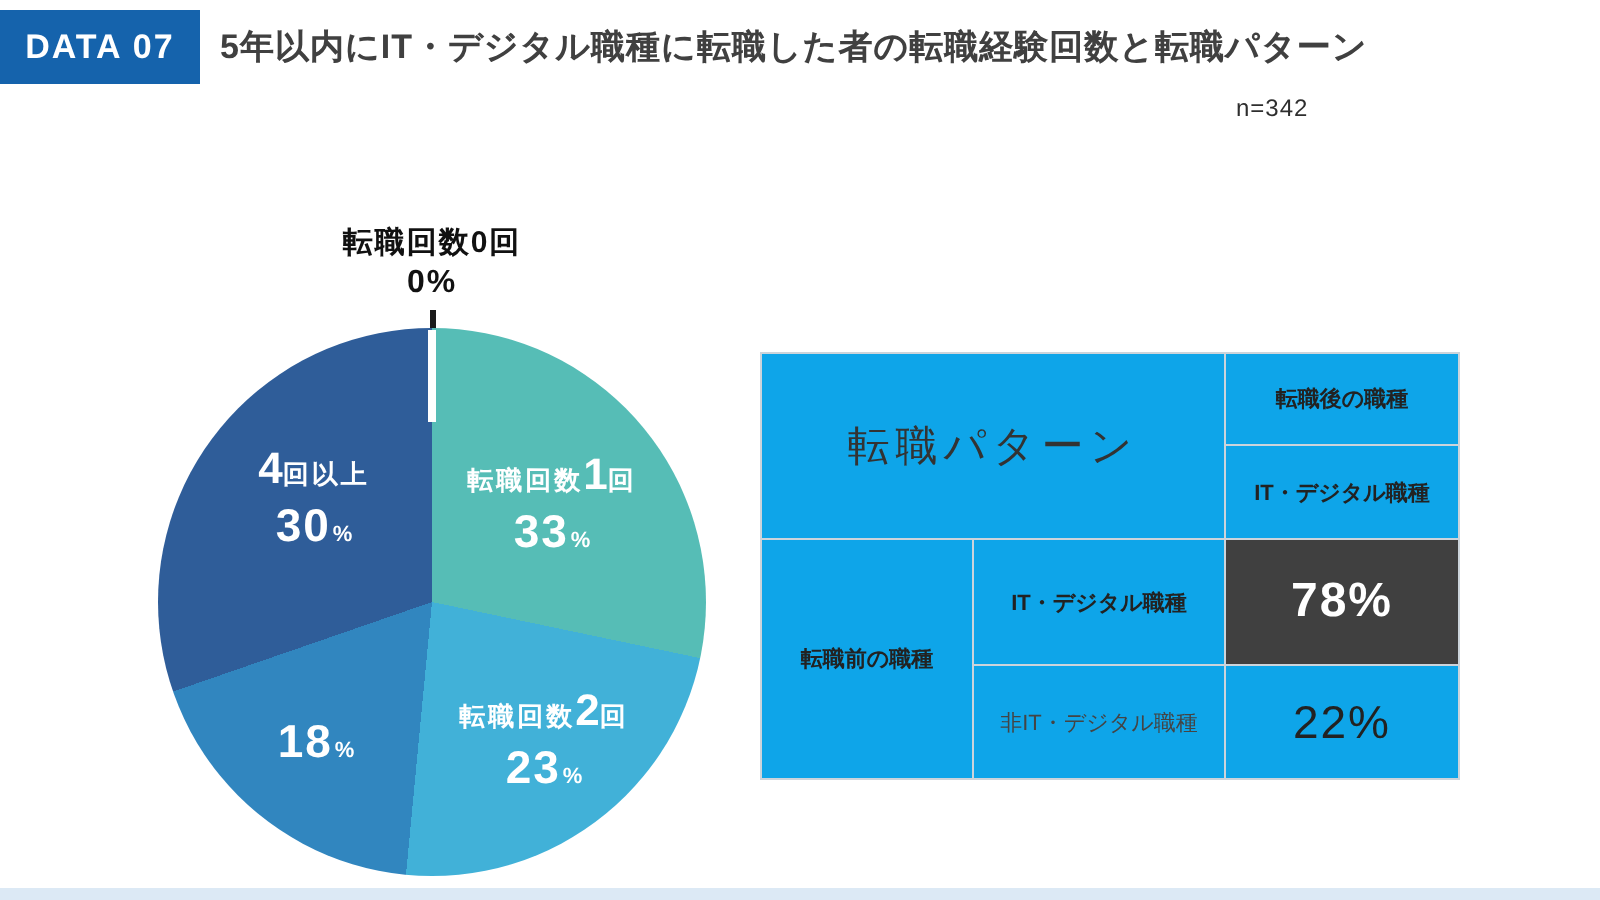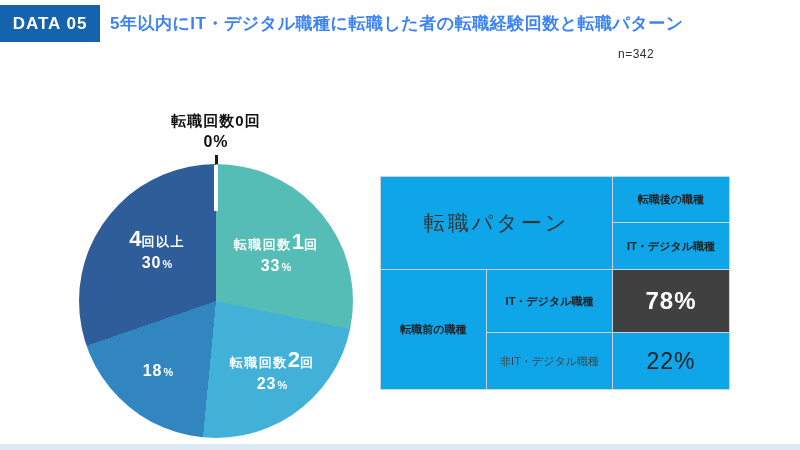--- a/index.html
+++ b/index.html
@@ -10,21 +10,21 @@
     color:#1b1b1b;
   }
   
   .badge{
     position:absolute;left:0;top:5px;width:100px;height:37px;
     display:flex;align-items:center;justify-content:center;
     color:#fff;font-weight:bold;font-size:17px;letter-spacing:1px;
   }
   .title{
     position:absolute;left:110px;top:12px;width:640px;
-    font-size:17px;font-weight:600;color:#3b82f6;letter-spacing:0.5px;
+    font-size:17px;font-weight:600;color:#404040;letter-spacing:0.5px;
   }
   .sample-size{
     position:absolute;left:618px;top:47px;
     font-size:12px;color:#2e2e2e;letter-spacing:0.5px;
   }
   
   .pie-wrap{position:absolute;left:16px;top:0;width:420px;height:450px;margin-top:16px;}
   .pie{
     position:absolute;left:63px;top:148px;width:274px;height:274px;
     border-radius:50%;
@@ -44,21 +44,21 @@
     position:absolute;left:135px;top:1px;width:4px;height:46px;background:#ffffff;
   }
   .slice-label{
     position:absolute;transform:translate(-50%,-50%);
     color:#fff;text-align:center;white-space:nowrap;
   }
   .slice-label .lbl{font-weight:bold;letter-spacing:1.5px;}
   .slice-label .sm{font-size:13px;}
   .slice-label .bg{font-size:22px;letter-spacing:0;}
   .slice-label .val{font-weight:bold;margin-top:2px;}
-  .slice-label .num{font-size:16px;letter-spacing:1px;}
+  .slice-label .num{font-size:23px;letter-spacing:1px;}
   .slice-label .pct{font-size:11px;margin-left:1px;}
   .pos-s1{left:197px;top:88px;}
   .pos-s2{left:193px;top:206px;}
   .pos-s3{left:79px;top:206px;}
   .pos-s4{left:78px;top:85px;}
   
   .pattern-table{
     position:absolute;left:380px;top:176px;width:348px;height:212px;
     display:grid;
     grid-template-columns:105px 125px 116px;
@@ -78,21 +78,21 @@
   .cell-row2-label{grid-column:2;grid-row:4;font-size:11px;color:#444;text-align:center;}
   .cell-row2-value{grid-column:3;grid-row:4;font-size:23px;color:#222;letter-spacing:1px;}
   
   .footer-strip{
     position:absolute;left:0;bottom:0;width:800px;height:6px;background:#dce9f5;
   }
 </style>
 </head>
 <body>
 
-<div class="badge" style="background: rgb(21, 99, 172);">DATA 05</div>
+<div class="badge" style="background: rgb(21, 99, 172);">DATA 07</div>
 <div class="title">5年以内にIT・デジタル職種に転職した者の転職経験回数と転職パターン</div>
 <div class="sample-size">n=342</div>
 
 <div class="pie-wrap">
   <div class="zero-line1">転職回数0回</div>
   <div class="zero-line2">0%</div>
   <div class="zero-tick-black"></div>
   <div class="pie" style="background: conic-gradient(rgb(86, 189, 182) 0%, rgb(86, 189, 182) 28.2828%, rgb(65, 177, 216) 28.2828%, rgb(65, 177, 216) 51.5152%, rgb(49, 134, 191) 51.5152%, rgb(49, 134, 191) 69.697%, rgb(47, 93, 153) 69.697%, rgb(47, 93, 153) 100%);">
     <div class="zero-tick-white"></div>
 

